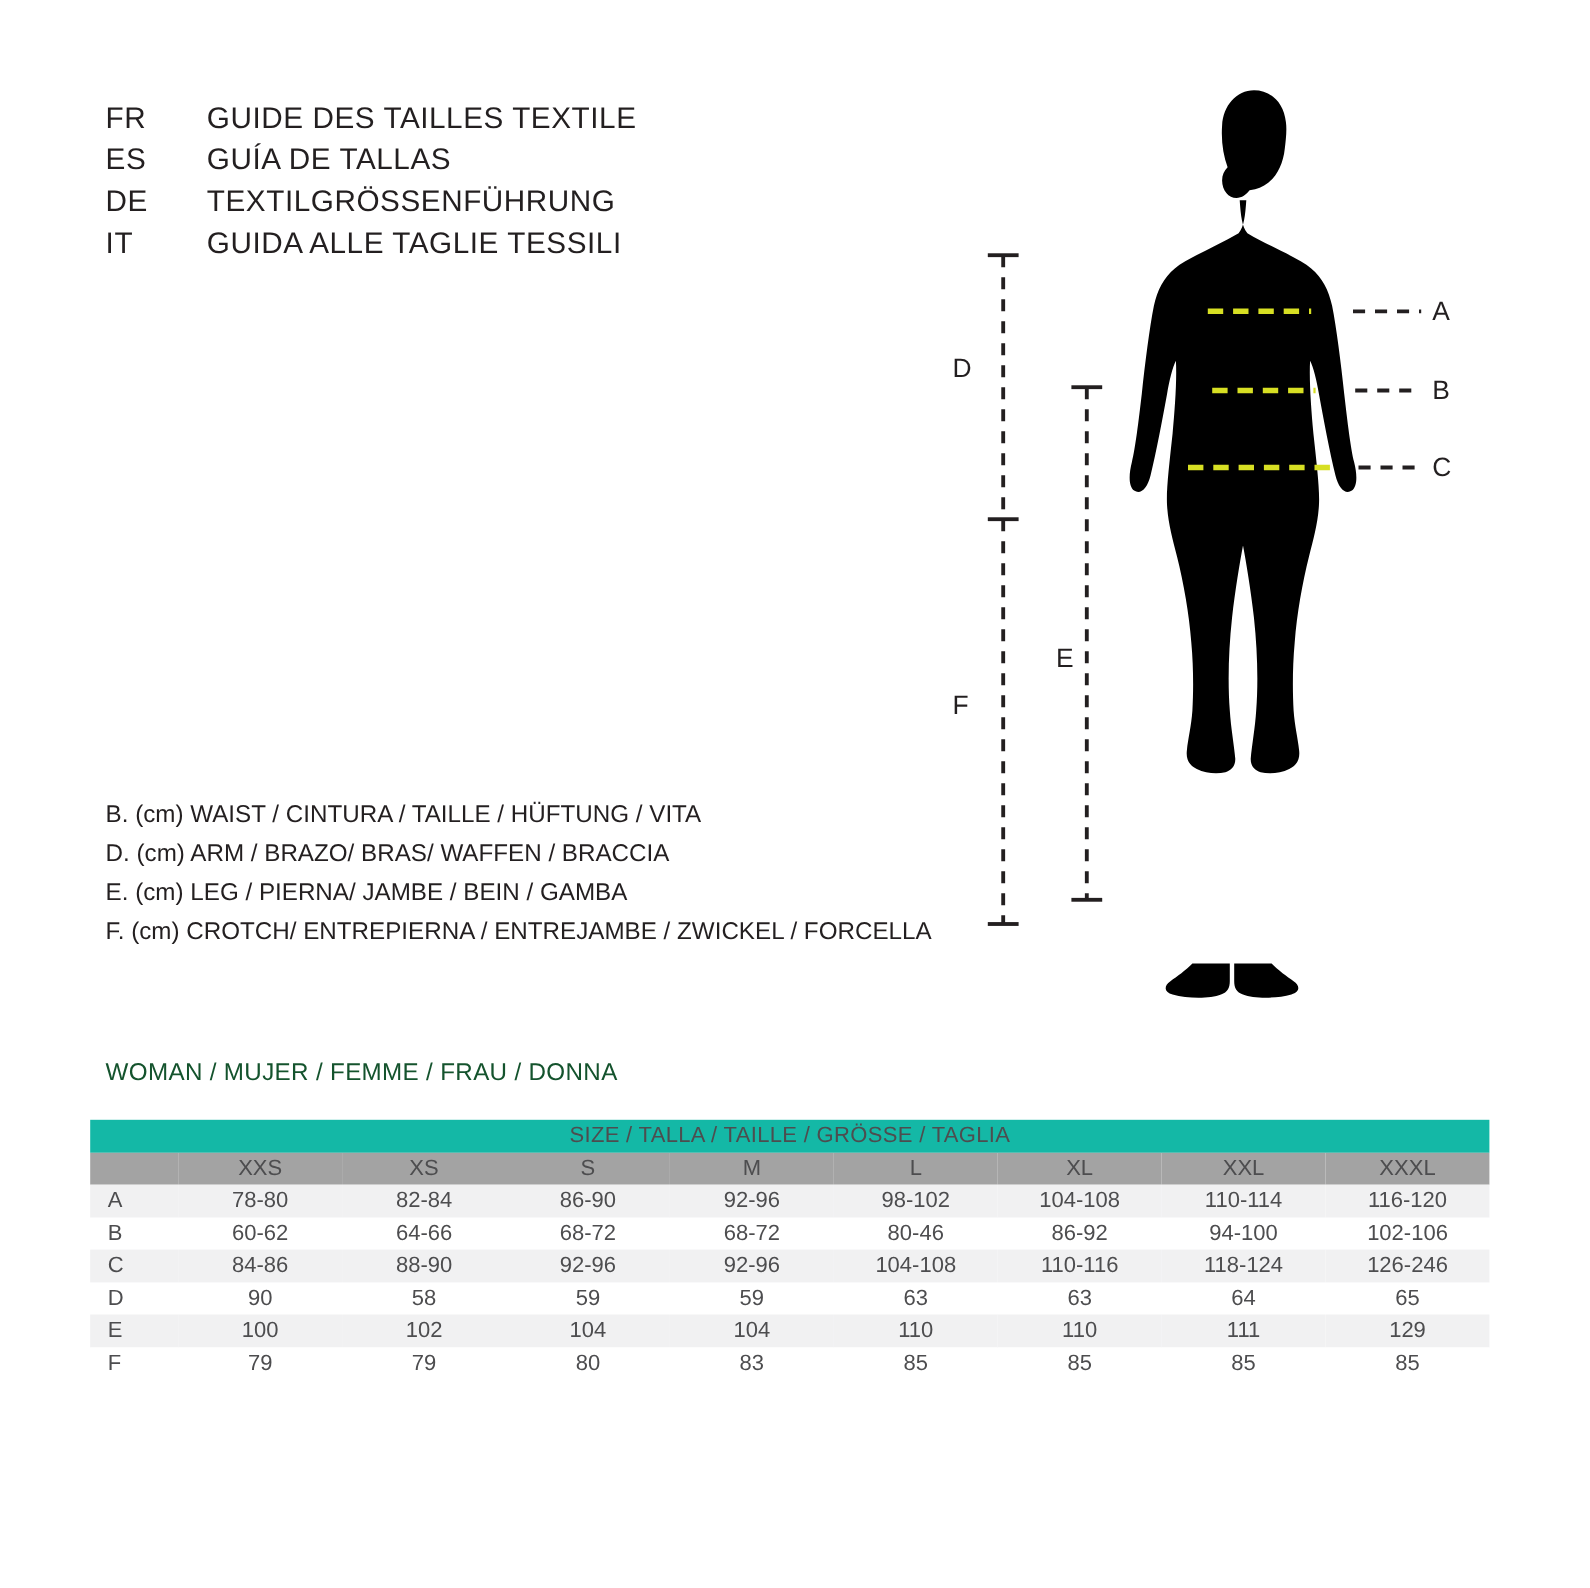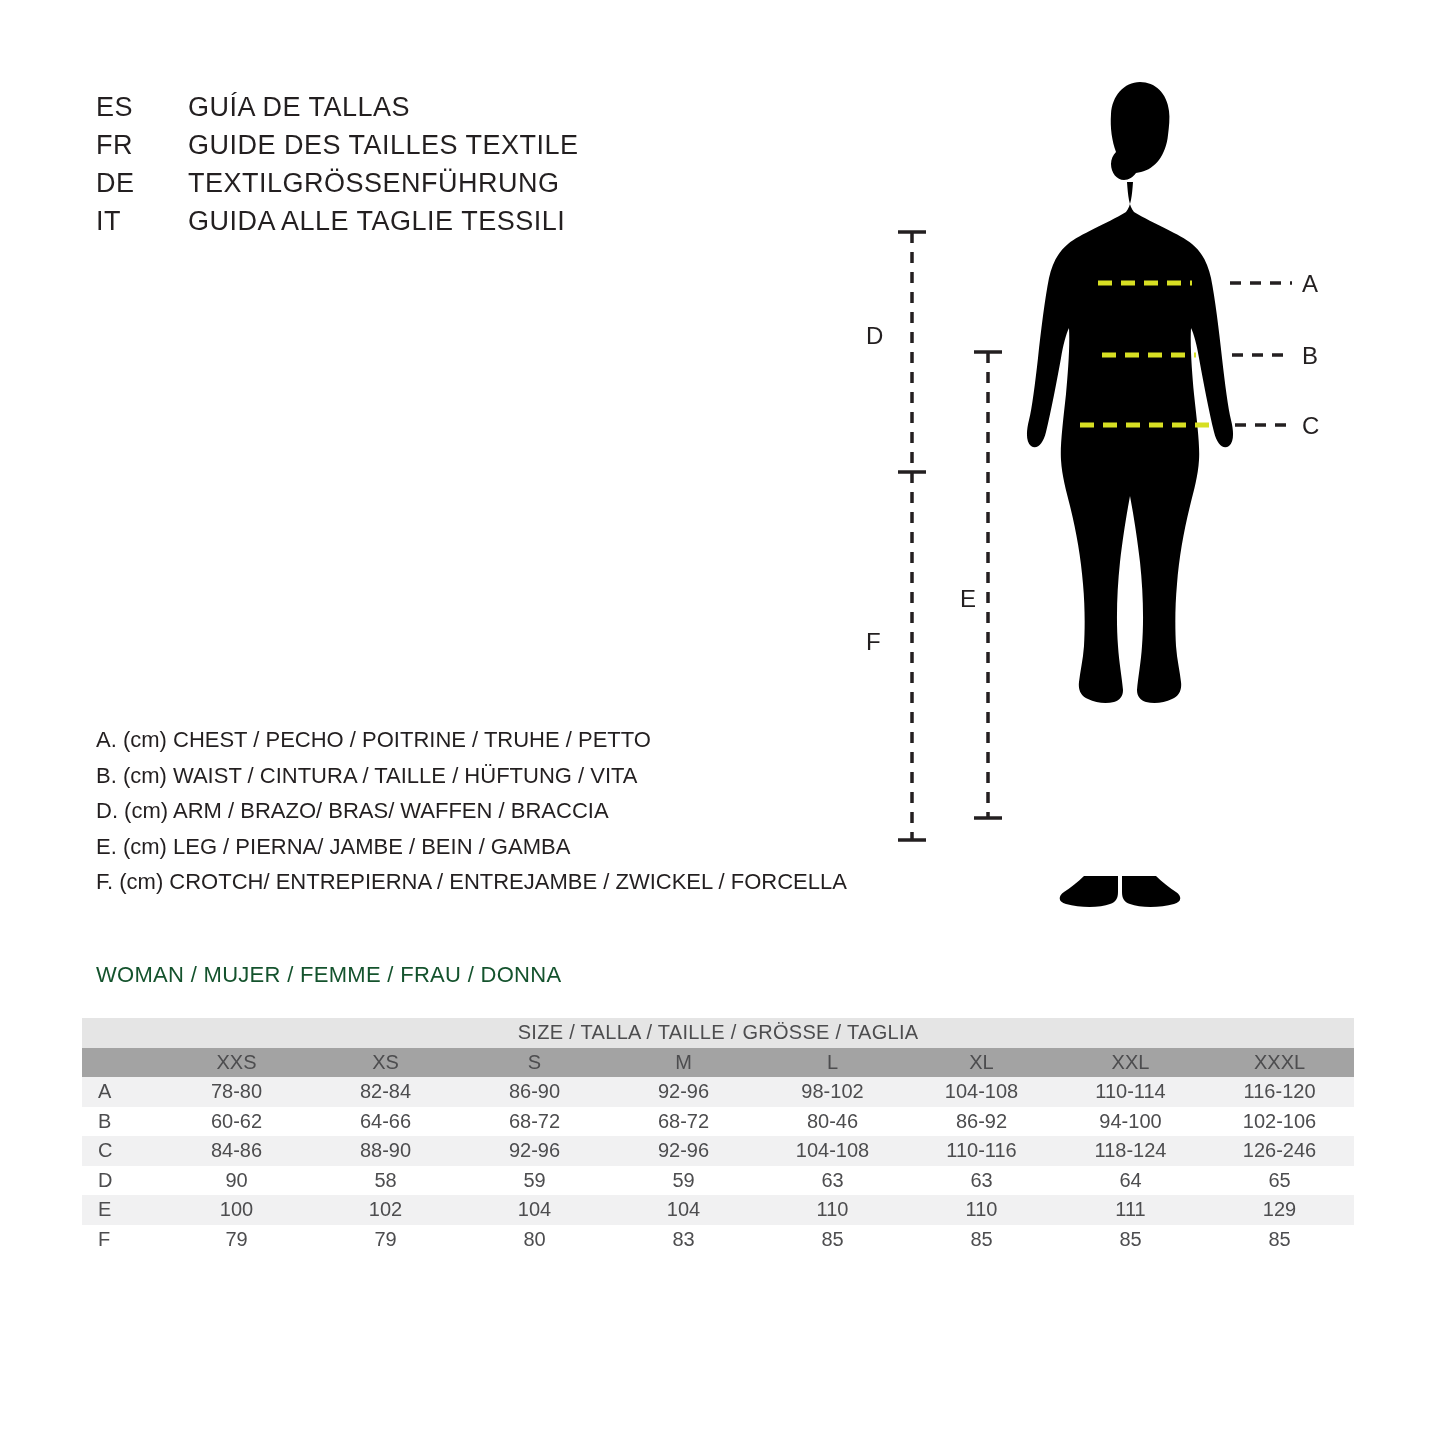--- a/index.html
+++ b/index.html
@@ -81,21 +81,21 @@
   }
   table.size-table td, table.size-table th {
     font-weight: normal;
     font-size: 20px;
     color: #4d4d4f;
     text-align: center;
     padding: 0;
     height: 29.5px;
   }
   .hdr-band td {
-    background: #e5e5e5;
+    background: #14b8a6;
     color: #4d4d4f;
     text-align: left;
     font-size: 19px;
     padding-left: 16px;
     height: 32px;
     letter-spacing: 0.3px;
   }
   .col-label {
     width: 80px;
     text-align: left !important;
@@ -122,26 +122,26 @@
     color: #231f20;
   }
 </style>
 </head>
 <body>
 
 <div class="page">
 
   <div class="titles">
     <div class="title-row">
+      <span class="title-lang">FR</span>
+      <span class="title-text">GUIDE DES TAILLES TEXTILE</span>
+    </div>
+    <div class="title-row">
       <span class="title-lang">ES</span>
       <span class="title-text">GUÍA DE TALLAS</span>
-    </div>
-    <div class="title-row">
-      <span class="title-lang">FR</span>
-      <span class="title-text">GUIDE DES TAILLES TEXTILE</span>
     </div>
     <div class="title-row">
       <span class="title-lang">DE</span>
       <span class="title-text">TEXTILGRÖSSENFÜHRUNG</span>
     </div>
     <div class="title-row">
       <span class="title-lang">IT</span>
       <span class="title-text">GUIDA ALLE TAGLIE TESSILI</span>
     </div>
   </div>
@@ -231,21 +231,20 @@
     <span class="dim-letter" style="left:462px; top:230px;">A</span>
     <span class="dim-letter" style="left:462px; top:302px;">B</span>
     <span class="dim-letter" style="left:462px; top:372px;">C</span>
 
     <span class="dim-letter" style="left:26px; top:282px;">D</span>
     <span class="dim-letter" style="left:120px; top:545px;">E</span>
     <span class="dim-letter" style="left:26px; top:588px;">F</span>
   </div>
 
   <div class="legend">
-    <div class="legend-row">A. (cm) CHEST / PECHO / POITRINE / TRUHE / PETTO</div>
     <div class="legend-row">B. (cm) WAIST / CINTURA / TAILLE / HÜFTUNG / VITA</div>
     <div class="legend-row">D. (cm) ARM / BRAZO/ BRAS/ WAFFEN / BRACCIA</div>
     <div class="legend-row">E. (cm) LEG / PIERNA/ JAMBE / BEIN / GAMBA</div>
     <div class="legend-row">F. (cm) CROTCH/ ENTREPIERNA / ENTREJAMBE / ZWICKEL / FORCELLA</div>
   </div>
 
   <div class="gender-label">WOMAN / MUJER / FEMME / FRAU / DONNA</div>
 
   <div class="table-wrap">
     <table class="size-table">

